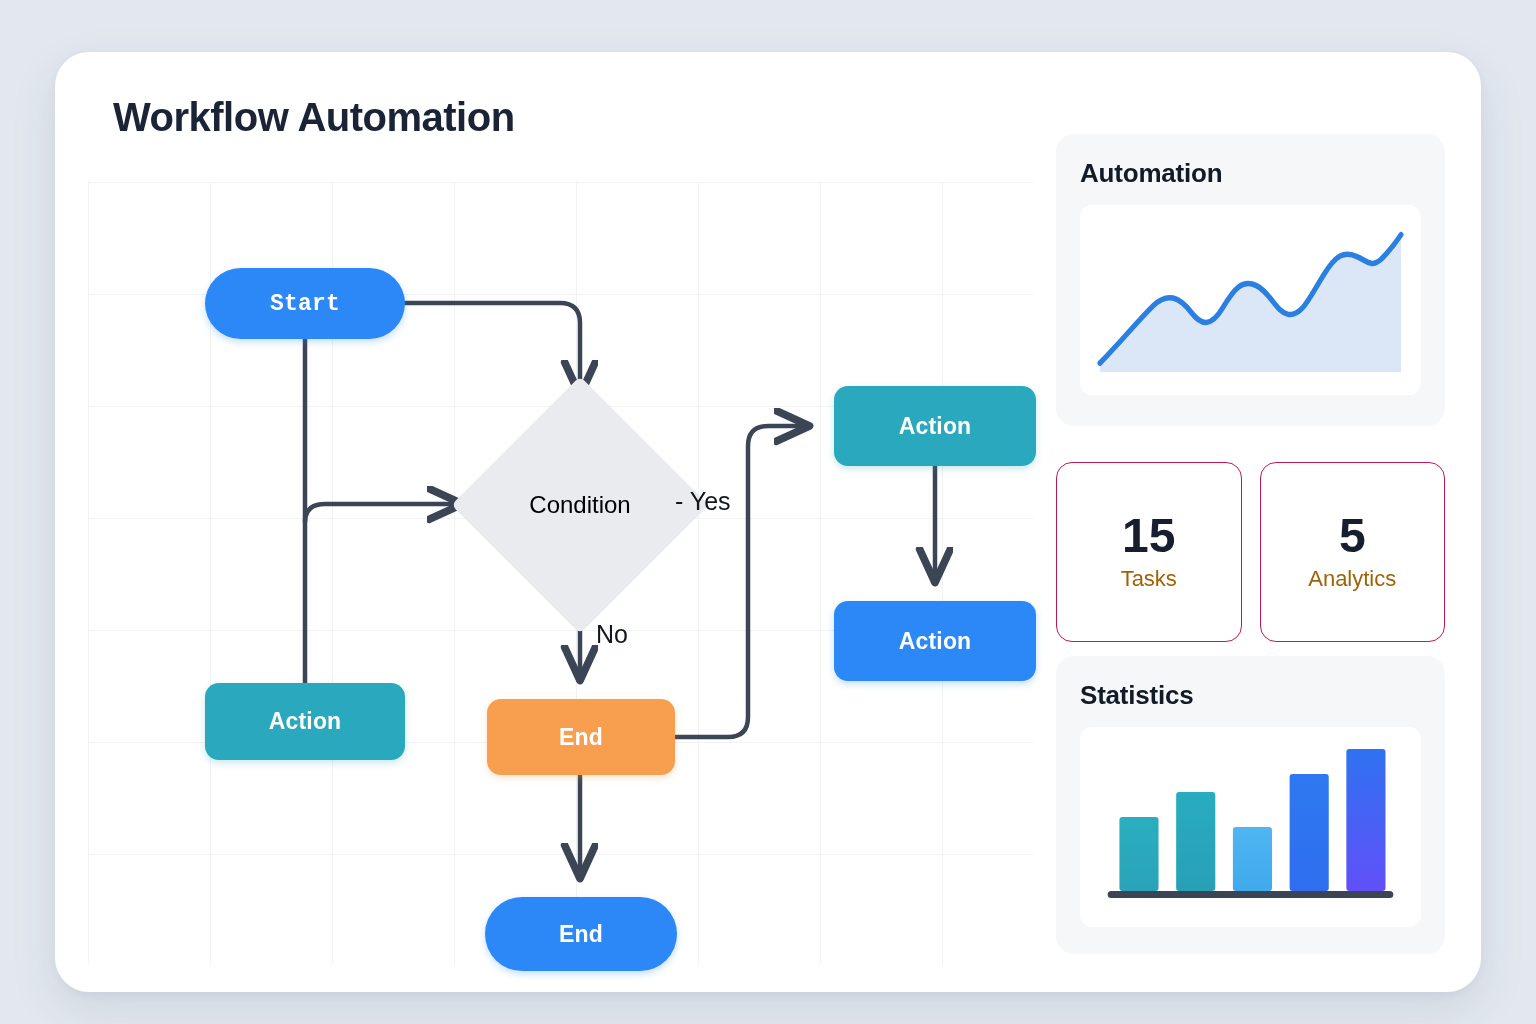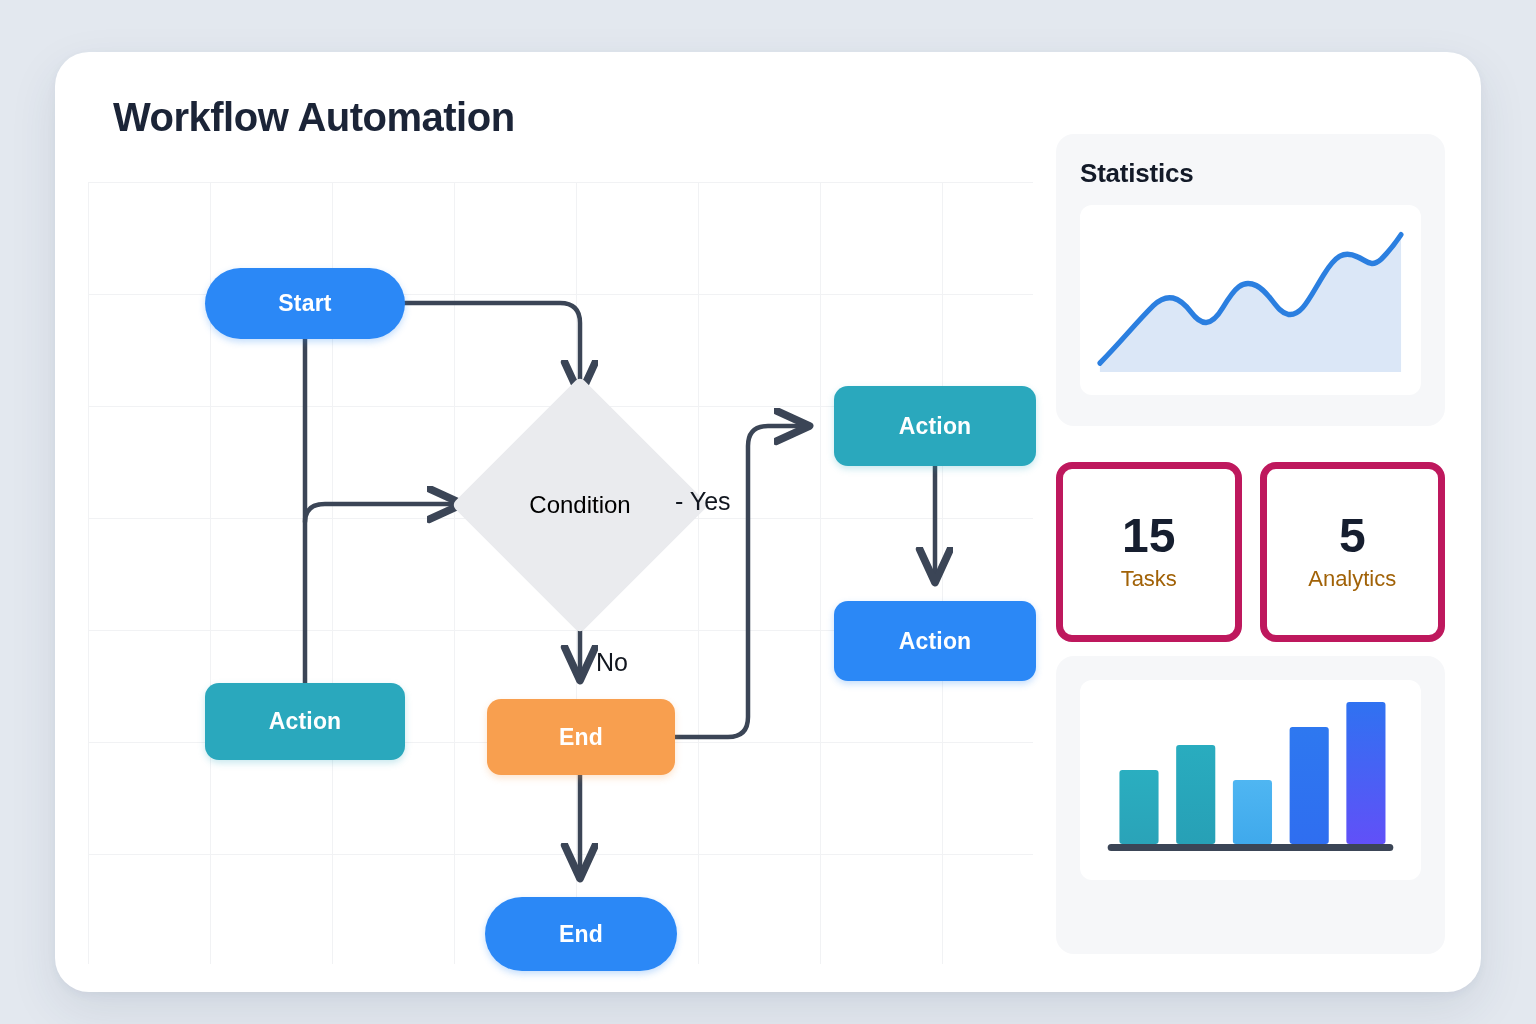--- a/index.html
+++ b/index.html
@@ -80,20 +80,21 @@
     letter-spacing: 0.2px;
     user-select: none;
   }
 
   .node-start {
     left: 150px; top: 216px;
     width: 200px; height: 71px;
     background: #2b88f6;
     border-radius: 36px;
     box-shadow: 0 3px 7px rgba(43,136,246,0.28);
+    font-family: Liberation Mono, monospace;
   }
 
   .node-action-left {
     left: 150px; top: 631px;
     width: 200px; height: 77px;
     background: #2aa8bd;
     border-radius: 14px;
     box-shadow: 0 3px 7px rgba(42,168,189,0.26);
   }
 
@@ -153,21 +154,21 @@
 
   .edge-label {
     position: absolute;
     font-size: 25px;
     color: #11161f;
     white-space: nowrap;
     user-select: none;
   }
 
   .label-yes { left: 620px; top: 435px; }
-  .label-no  { left: 541px; top: 596px; }
+  .label-no  { left: 541px; top: 568px; }
 
   
   .sidebar {
     position: absolute;
     right: 36px;
     top: 42px;
     width: 389px;
     height: 860px;
   }
 
@@ -209,21 +210,21 @@
     top: 368px;
     width: 389px;
     height: 180px;
     display: flex;
     gap: 18px;
   }
 
   .stat-card {
     flex: 1;
     background: #ffffff;
-    border: 7px solid #be185d;
+    border: 1px solid #be185d;
     border-radius: 16px;
     display: flex;
     flex-direction: column;
     align-items: center;
     justify-content: center;
     gap: 6px;
   }
 
   .stat-value {
     font-size: 48px;
@@ -308,21 +309,21 @@
     <div class="node node-action-blue-right">Action</div>
 
     <div class="edge-label label-yes">- Yes</div>
 
     <div class="edge-label label-no">No</div>
   </div>
 
   <div class="sidebar">
 
     <div class="panel panel-analytics">
-      <div class="panel-title">Statistics</div>
+      <div class="panel-title">Automation</div>
 
       <div class="chart-frame">
         <svg viewBox="0 0 320 150" preserveAspectRatio="none">
           <path d="M8,132 C30,112 44,96 62,80 C76,68 88,72 100,86 C110,98 120,100 132,82
                    C144,64 152,56 166,62 C180,68 186,86 198,88 C212,90 220,72 234,52
                    C246,35 254,30 268,36 C278,40 282,46 292,38 C300,31 306,24 312,16
                    L312,140 L8,140 Z" fill="#dbe7f7"></path>
           <path d="M8,132 C30,112 44,96 62,80 C76,68 88,72 100,86 C110,98 120,100 132,82
                    C144,64 152,56 166,62 C180,68 186,86 198,88 C212,90 220,72 234,52
                    C246,35 254,30 268,36 C278,40 282,46 292,38 C300,31 306,24 312,16" fill="none" stroke="#2b7fe0" stroke-width="5" stroke-linecap="round" stroke-linejoin="round"></path>
@@ -336,20 +337,21 @@
         <div class="stat-label">Tasks</div>
       </div>
 
       <div class="stat-card">
         <div class="stat-value">5</div>
         <div class="stat-label">Analytics</div>
       </div>
     </div>
 
     <div class="panel panel-statistics">
+      <div class="panel-title">Statistics</div>
 
       <div class="bars-frame">
         <svg viewBox="0 0 320 172" preserveAspectRatio="none">
           <defs>
             <linearGradient id="g1" x1="0" y1="0" x2="0" y2="1">
               <stop offset="0%" stop-color="#2aaec0"></stop>
                 <stop offset="100%" stop-color="#2aa3b8"></stop>
             </linearGradient>
             <linearGradient id="g2" x1="0" y1="0" x2="0" y2="1">
               <stop offset="0%" stop-color="#29acbf"></stop>

